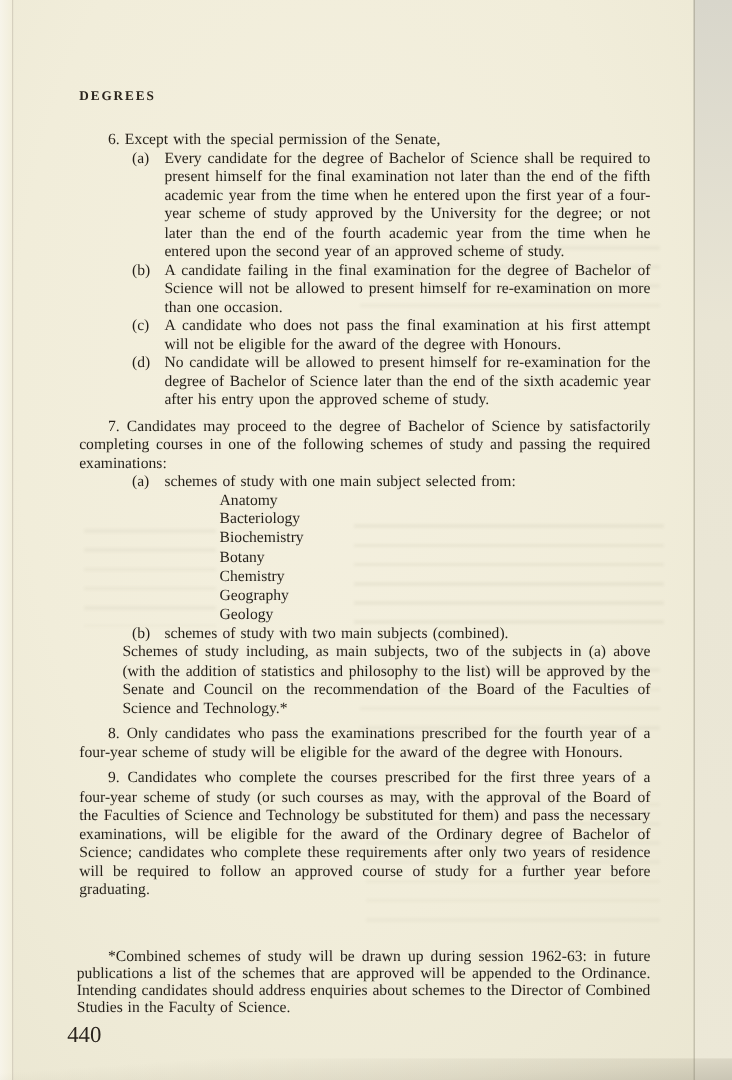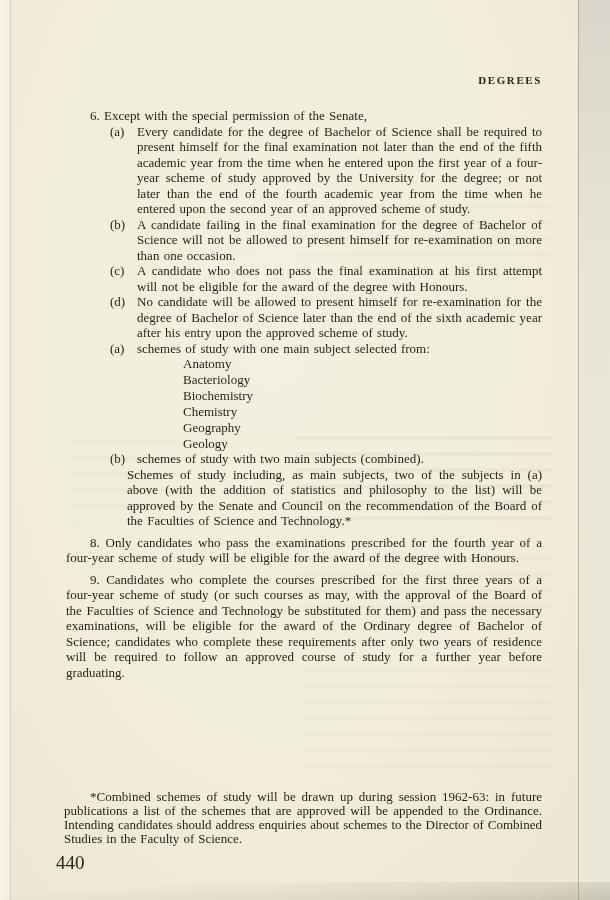--- a/index.html
+++ b/index.html
@@ -49,21 +49,21 @@
     pointer-events: none;
   }
   .bleed.b1 { left: 300px; top: 196px; width: 250px; height: 70px; }
   .bleed.b2 { left: 295px; top: 428px; width: 258px; height: 105px; opacity:.13; }
   .bleed.b3 { left: 70px;  top: 432px; width: 110px; height: 90px; }
   .bleed.b4 { left: 300px; top: 548px; width: 250px; height: 72px; }
   .bleed.b5 { left: 305px; top: 660px; width: 245px; height: 120px; opacity:.08; }
 
   .running-head {
     position: absolute; left: 66px; width: 476px; top: 74px;
-    text-align: right;
+    text-align: left;
     font-size: 11px; font-weight: bold;
     letter-spacing: 1.6px;
     color: #2a241d;
   }
   .body-text {
     position: absolute; left: 66px; top: 108px; width: 476px;
     font-size: 13px; line-height: 15.5px;
     word-spacing: .08em;
     color: #241f19;
   }
@@ -75,21 +75,21 @@
     display: flex; margin-left: 44px;
   }
   .llabel { flex: 0 0 27px; }
   .ltext  { flex: 1; text-align: justify; }
   .subjects {
     display: flex; margin-left: 117px; flex-direction: column;
   }
   .scol { line-height: 15.9px; }
   .scol.left  { width: 180px; }
   .continuation {
-    margin-left: 61px; text-align: justify;
+    margin-left: 36px; text-align: justify;
   }
   .footnote {
     position: absolute; left: 64px; top: 790px; width: 478px;
     font-size: 13px; line-height: 14px;
     text-indent: 26px; text-align: justify;
     word-spacing: .06em;
     color: #241f19;
   }
   .page-number {
     position: absolute; left: 56px; top: 852px;
@@ -126,31 +126,33 @@
     </div>
     <div class="letter-item">
       <span class="llabel">(c)</span>
       <span class="ltext">A candidate who does not pass the final examination at his first attempt will not be eligible for the award of the degree with Honours.</span>
     </div>
     <div class="letter-item">
       <span class="llabel">(d)</span>
       <span class="ltext">No candidate will be allowed to present himself for re-examination for the degree of Bachelor of Science later than the end of the sixth academic year after his entry upon the approved scheme of study.</span>
     </div>
 
+    <p class="num-para gap"><span>7.</span> <span>Candidates may proceed to the degree of Bachelor of Science by satisfactorily completing courses in one of the following schemes of study and passing the required examinations:</span></p>
 
     <div class="letter-item">
       <span class="llabel">(a)</span>
       <span class="ltext">schemes of study with one main subject selected from:</span>
     </div>
 
     <div class="subjects">
       <div class="scol left">
         <div>Anatomy</div>
         <div>Bacteriology</div>
         <div>Biochemistry</div>
+        <div>Botany</div>
         <div>Chemistry</div>
         <div>Geography</div>
         <div>Geology</div>
       </div>
     </div>
 
     <div class="letter-item">
       <span class="llabel">(b)</span>
       <span class="ltext">schemes of study with two main subjects (combined).</span>
     </div>

